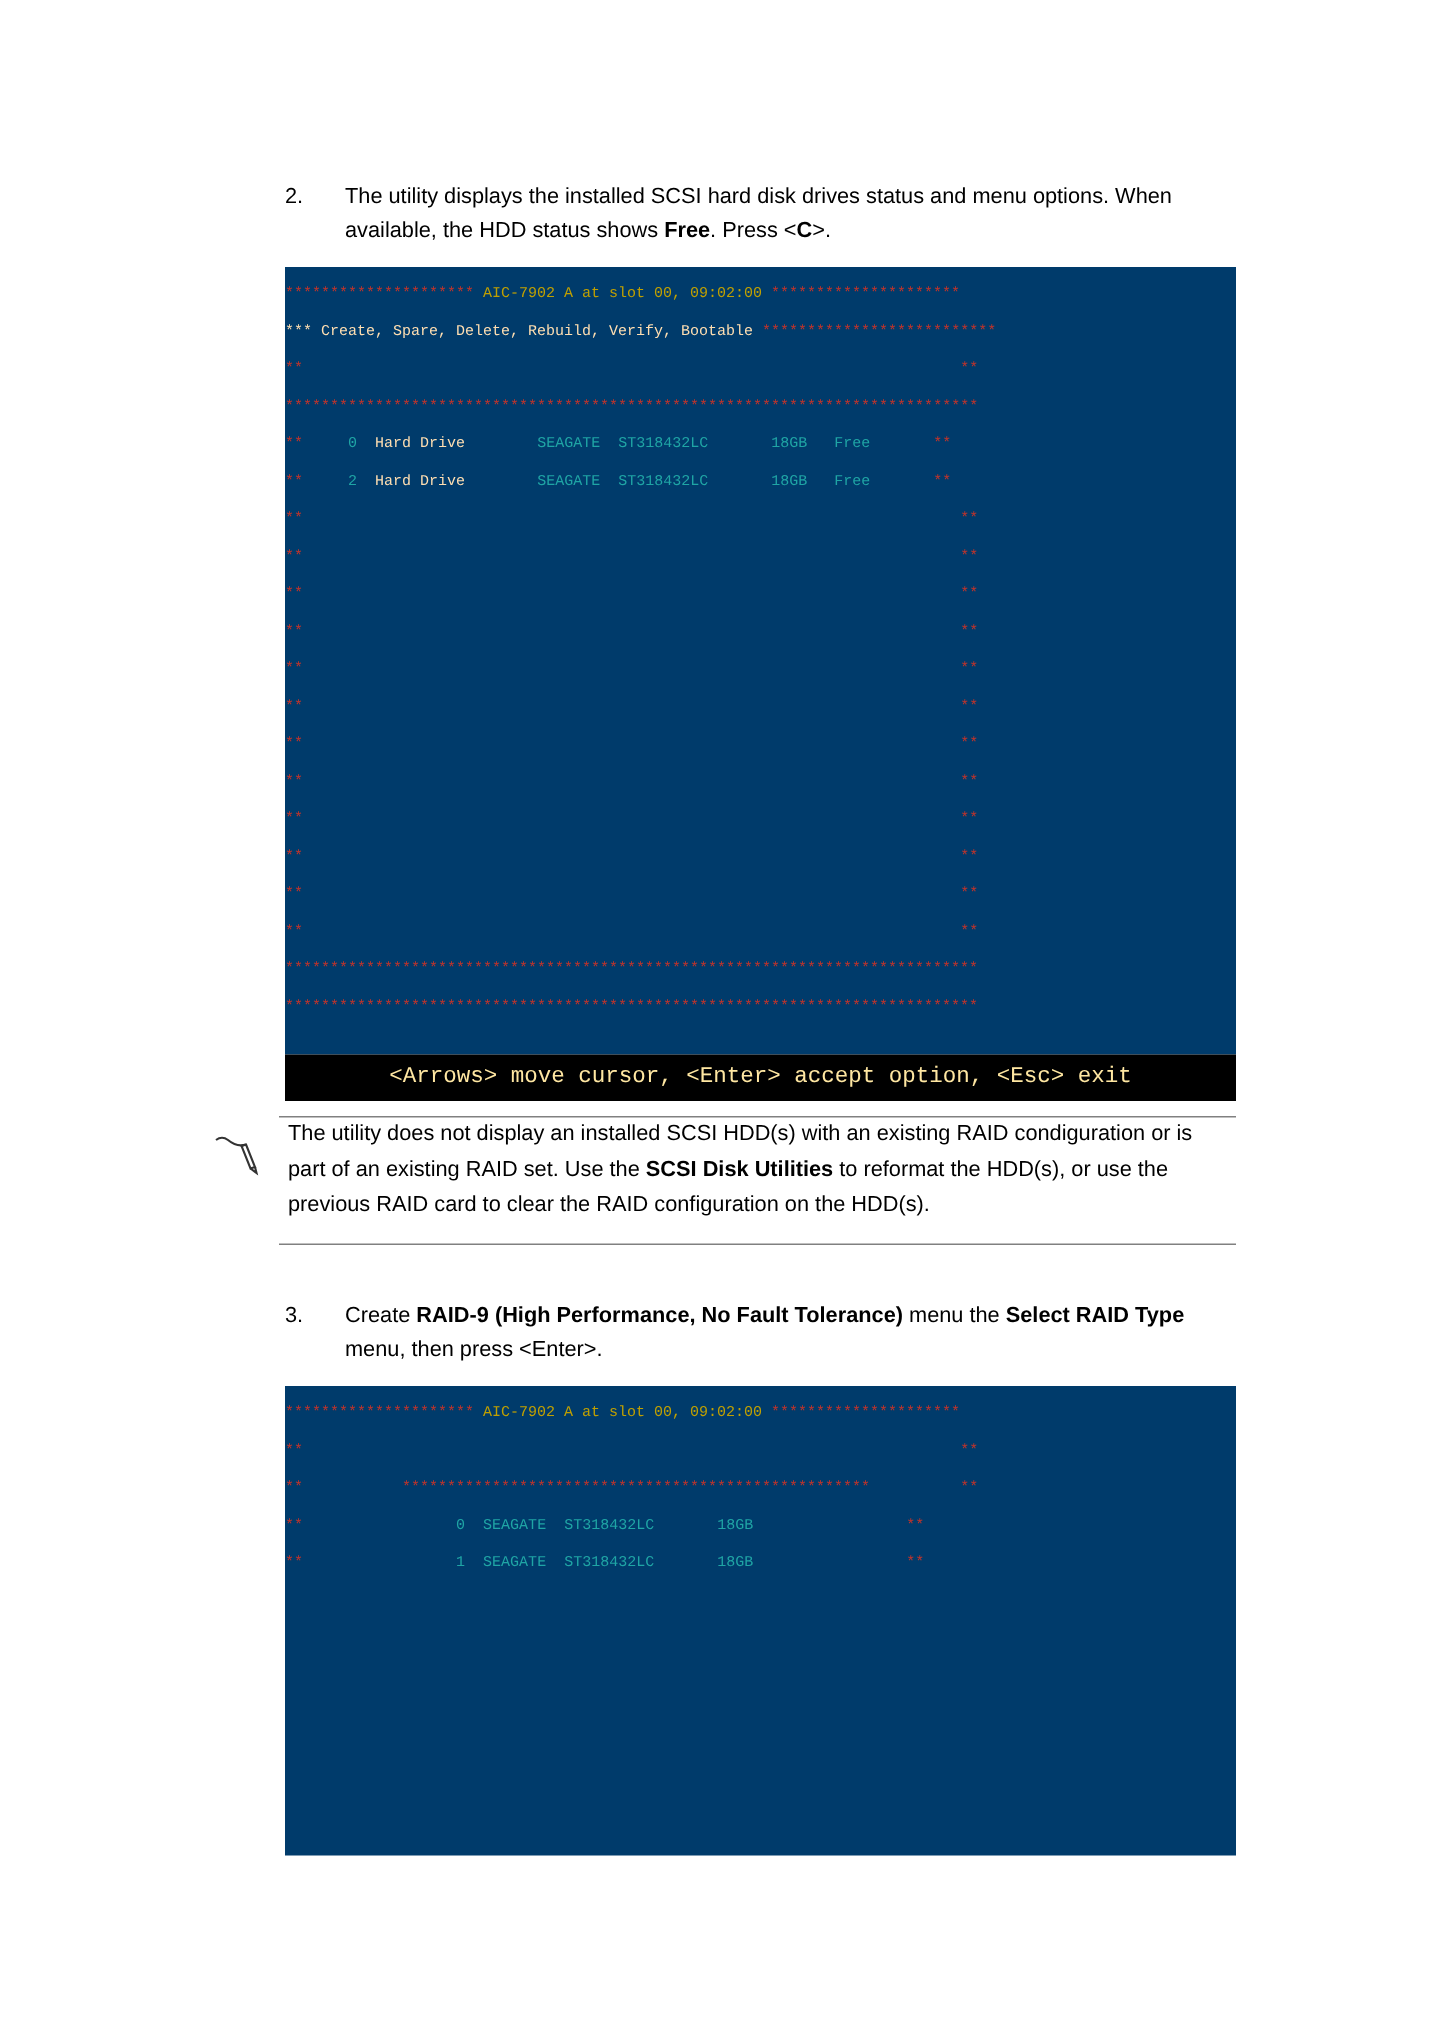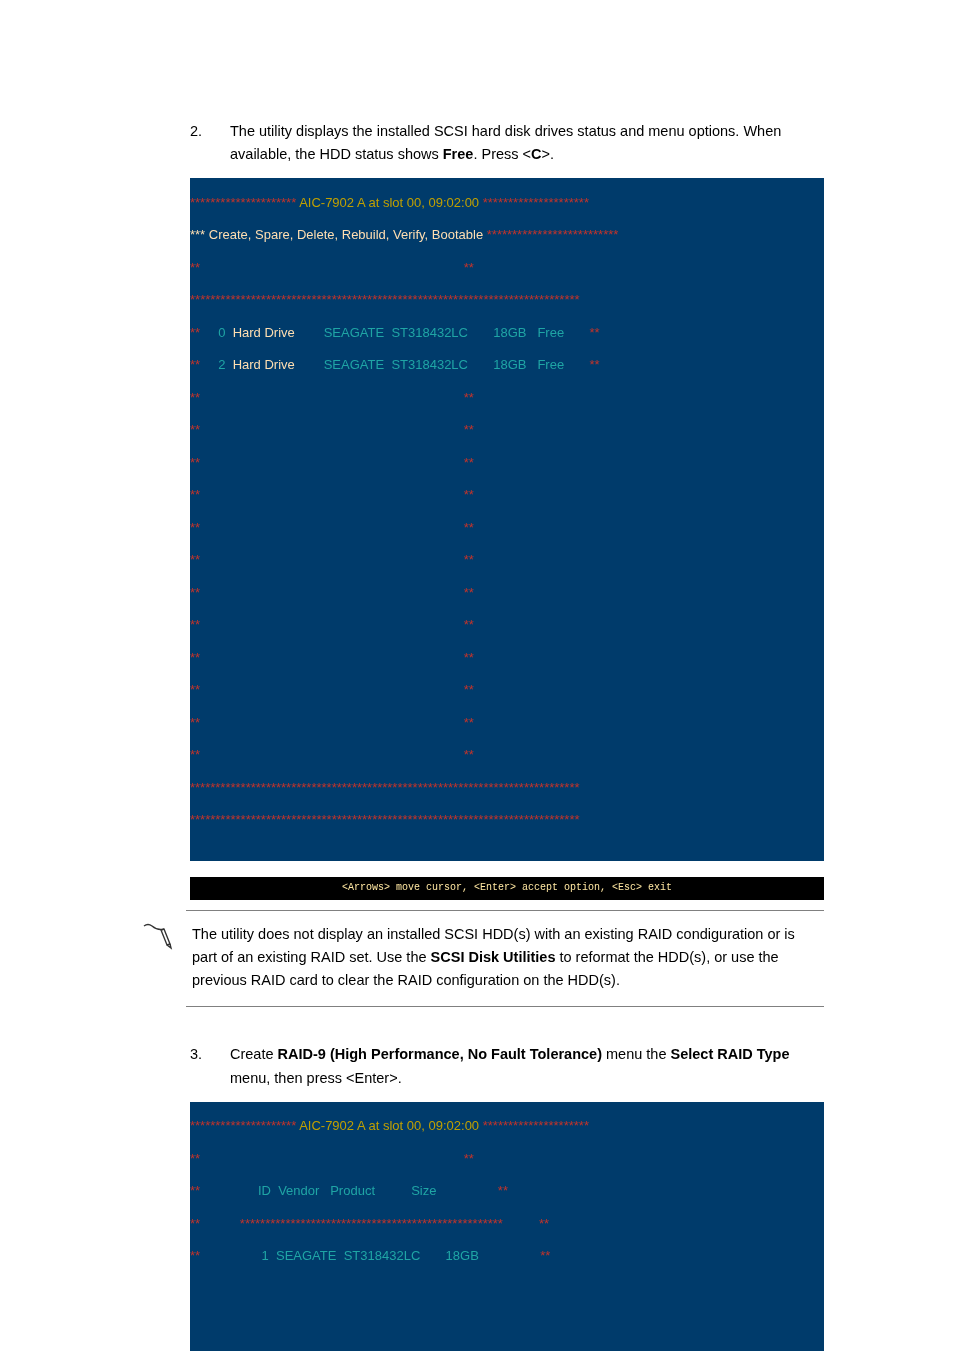--- a/index.html
+++ b/index.html
@@ -3,31 +3,31 @@
 <meta charset="utf-8">
 <style>
 html,body{margin:0;padding:0;background:#fff;font-family:Verdana,Geneva,sans-serif;font-size:14.5px;color:#000;line-height:1.6}
 .page{width:954px;min-height:1351px;margin:0;padding:120px 130px 40px 130px;box-sizing:border-box;position:relative}
 .content-col{margin-left:60px}
 .step{display:flex;margin-bottom:10px}
 .step-num{width:40px;flex:0 0 40px;text-align:left;font-size:14.5px}
 .step-txt{flex:1}
 .b{font-weight:700}
 
-.term{background:#003b6b;color:#b0d6ff;font-family:Liberation Sans, sans-serif;font-size:13px;line-height:1.25;white-space:pre;margin:12px 0 16px 0;overflow:hidden;letter-spacing:0}
+.term{background:#003b6b;color:#b0d6ff;font-family:Liberation Mono, monospace;font-size:10px;line-height:1.25;white-space:pre;margin:12px 0 0 0;overflow:hidden;letter-spacing:0}
 .term .ln{display:block}
 .c-red{color:#c0342b}
 .c-white{color:#ffdfb2}
 .c-cyan{color:#1fa5a5}
 .c-yel{color:#c0a000}
-.footbar{background:#000;color:#ffe7a2;text-align:center;padding:3px 0 4px 0;font-family:"Lucida Console","Courier New",monospace;font-size:10px}
+.footbar{background:#000;color:#ffe7a2;text-align:center;padding:3px 0 4px 0;font-family:"Lucida Console","Courier New",monospace;font-size:15px}
 
 .note{display:flex;margin:10px 0 36px 0}
 .note-icon{flex:0 0 56px;display:flex;justify-content:center;align-items:flex-start;padding-top:8px}
-.note-body{flex:1;border-top:1px solid #808080;border-bottom:1px solid #808080;padding:12px 6px 14px 6px}
+.note-body{flex:1;border-top:1px solid #808080;border-bottom:1px solid #808080;padding:0 6px 14px 6px}
 </style>
 </head>
 <body>
 
 <div class="page">
 
   <div class="step content-col">
     <div class="step-num">2.</div>
     <div class="step-txt">
       <span>The utility displays the installed SCSI hard disk drives status and menu options. When available, the HDD status shows </span><span class="b">Free</span><span>. Press &lt;</span><span class="b">C</span><span>&gt;.</span>
@@ -79,22 +79,22 @@
     <div class="step-num">3.</div>
     <div class="step-txt">
       <span>Create </span><span class="b">RAID-9 (High Performance, No Fault Tolerance)</span><span> menu the </span><span class="b">Select RAID Type</span><span> menu, then press &lt;Enter&gt;.</span>
     </div>
   </div>
 
   <div class="content-col">
   <div class="term">
 <span class="ln"><span class="c-red">********************* </span><span class="c-yel">AIC-7902 A at slot 00, 09:02:00</span><span class="c-red"> *********************</span></span>
 <span class="ln"><span class="c-red">**</span>                                                                         <span class="c-red">**</span></span>
-<span class="ln"><span class="c-red">**</span>                <span class="c-cyan">ID</span>  <span class="c-cyan">Vendor</span>   <span class="c-cyan">Product</span>          <span class="c-cyan">Size</span>                 <span class="c-red">**</span></span>
 <span class="ln"><span class="c-red">**</span>           <span class="c-red">****************************************************</span>          <span class="c-red">**</span></span>
+<span class="ln"><span class="c-red">**</span>                 <span class="c-cyan">0</span>  <span class="c-cyan">SEAGATE</span>  <span class="c-cyan">ST318432LC</span>       <span class="c-cyan">18GB</span>                 <span class="c-red">**</span></span>
 <span class="ln"><span class="c-red">**</span>                 <span class="c-cyan">1</span>  <span class="c-cyan">SEAGATE</span>  <span class="c-cyan">ST318432LC</span>       <span class="c-cyan">18GB</span>                 <span class="c-red">**</span></span>
 
 
 
 
 
 
 
 
 

